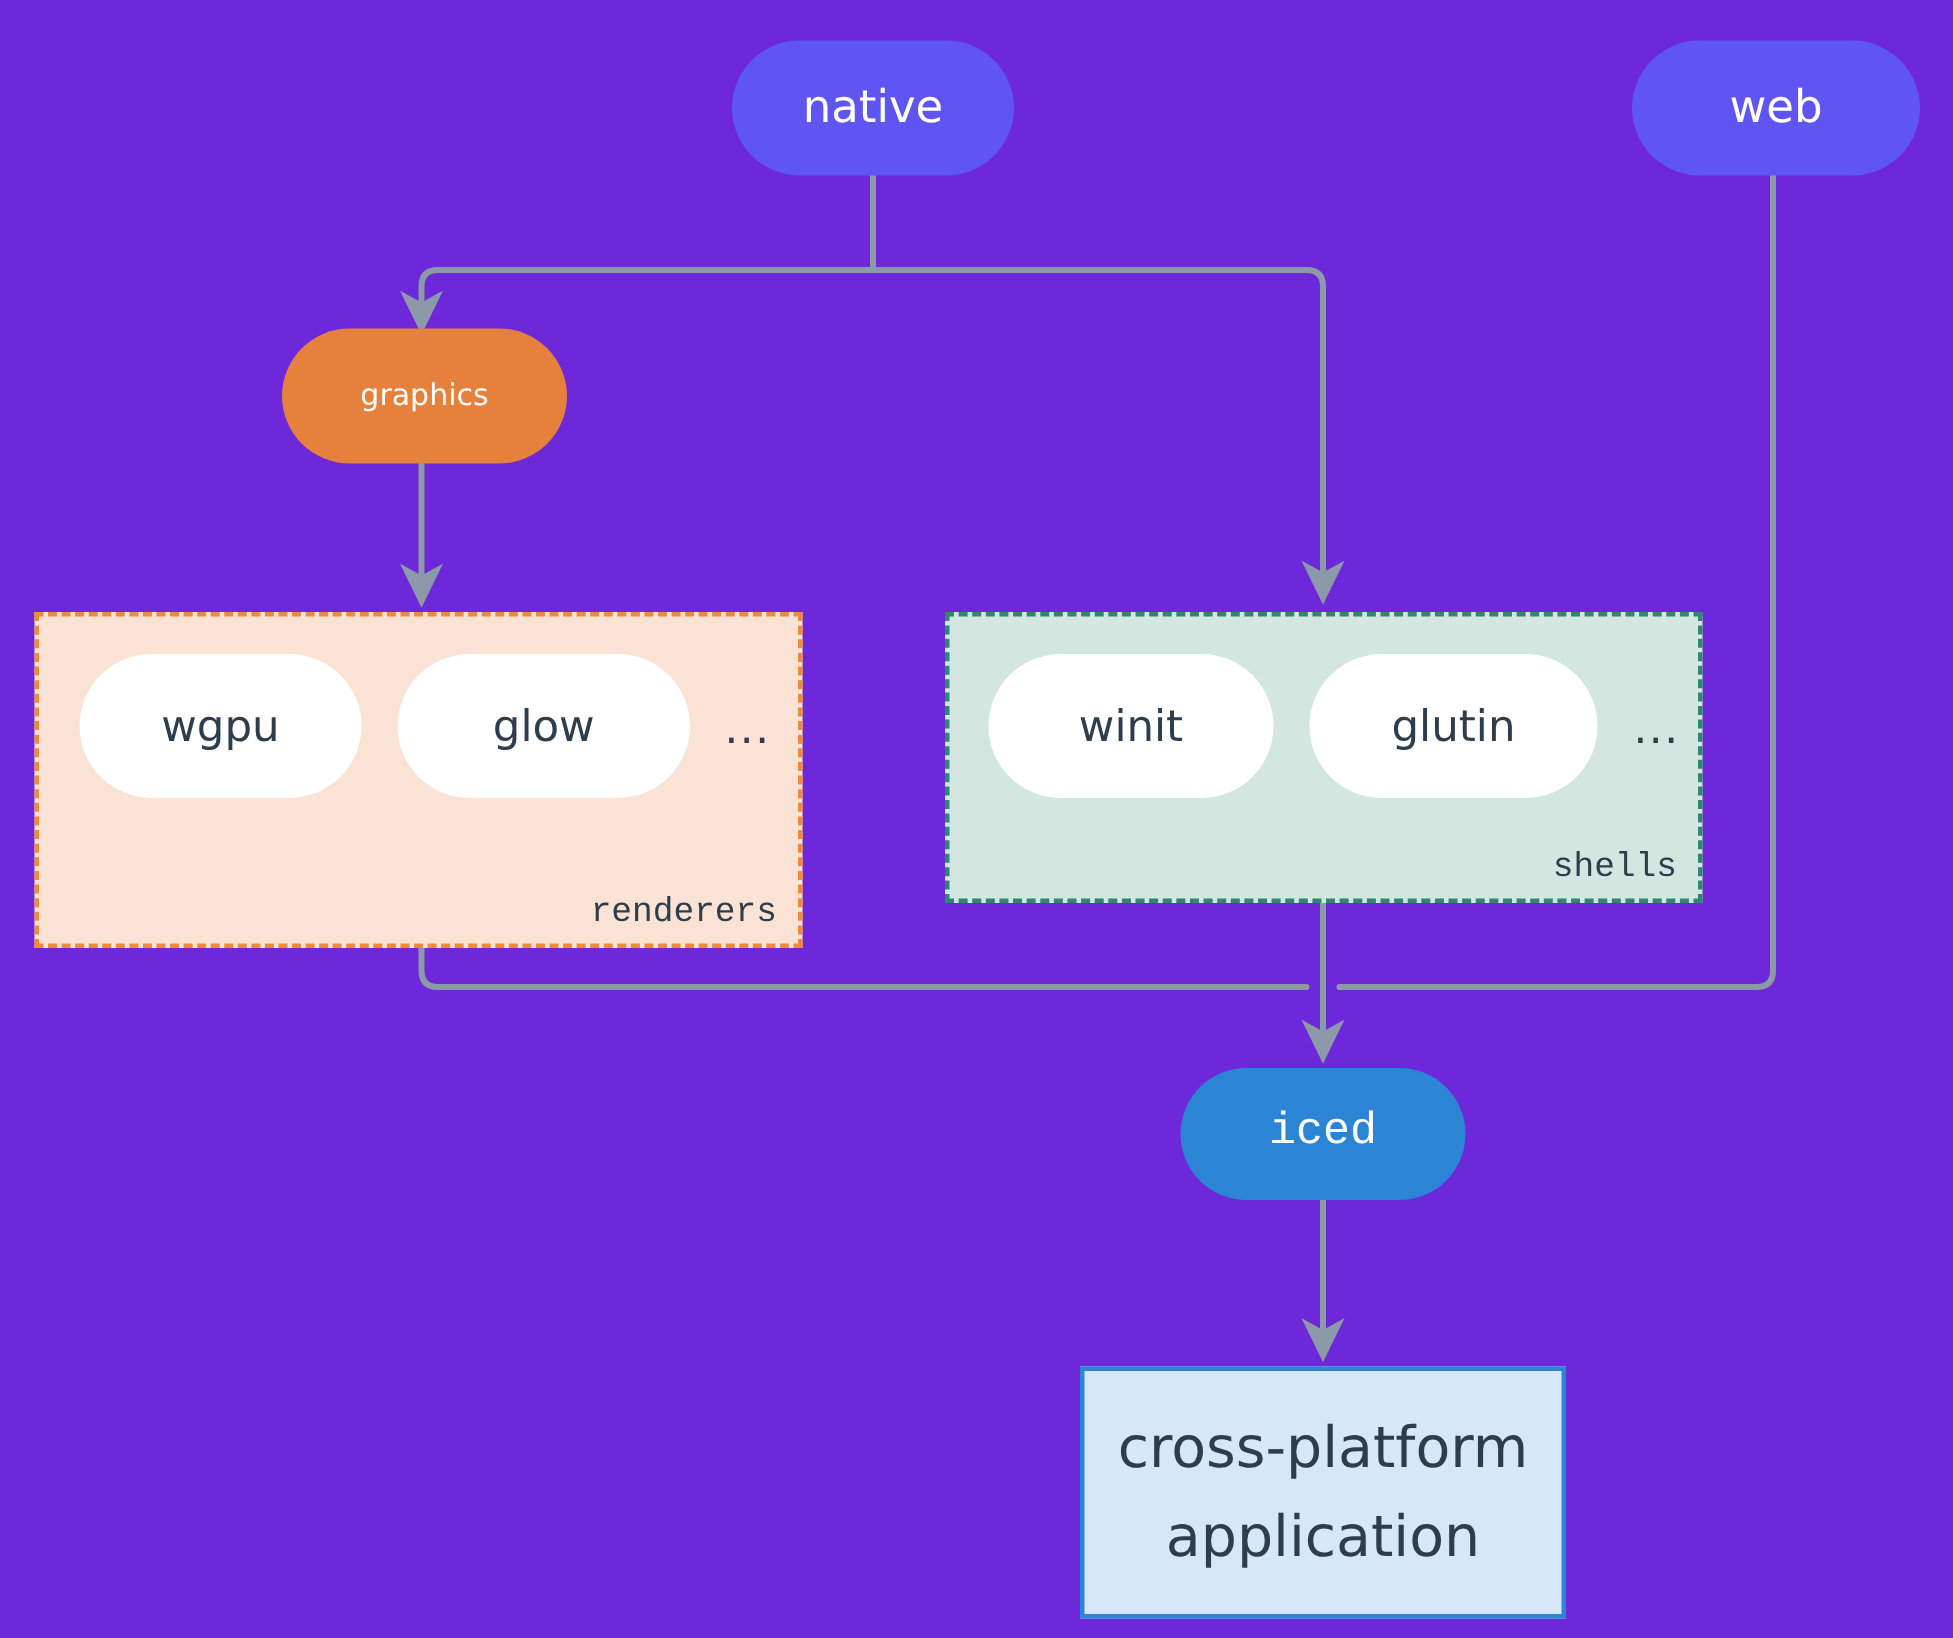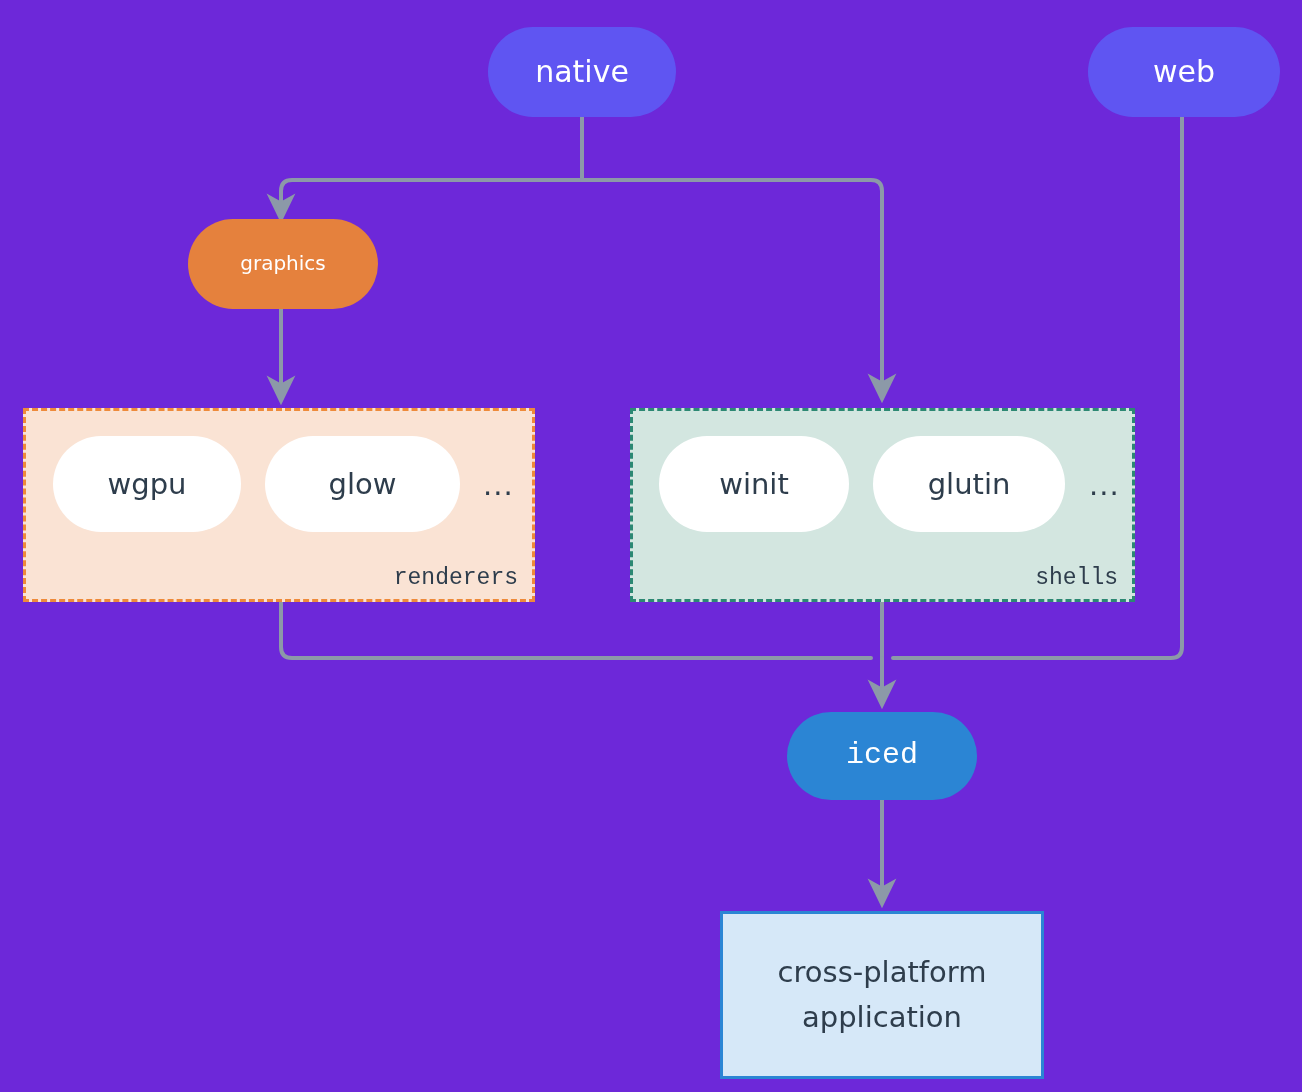--- a/index.html
+++ b/index.html
@@ -61,21 +61,21 @@
     color: #FFFFFF;
     font-size: 30px;
     font-family: Liberation Mono, monospace;
   }
   
   .group {
     position: absolute;
     box-sizing: border-box;
   }
   .group-renderers {
-    left: 23px; top: 408px; width: 512px; height: 194px;
+    left: 23px; top: 408px; width: 512px; height: 224px;
     background: #FAE3D4;
     border: 3px dashed #EE8A3A;
   }
   .group-shells {
     left: 630px; top: 408px; width: 505px; height: 194px;
     background: #D3E6E0;
     border: 3px dashed #2C8873;
     padding-left: 26px;
   }
   .group-label {
@@ -112,21 +112,21 @@
   .m-winit { left: 26px;  top: 25px; width: 190px; }
   .m-glutin{ left: 240px; top: 25px; width: 192px; }
   .e-shell { left: 456px; top: 57px; }
 
   
   .node-app {
     left: 720px; top: 911px; width: 324px; height: 168px;
     background: #D6E8F8;
     border: 3px solid #2B85D4;
     color: #2E3D4C;
-    font-size: 29px;
+    font-size: 38px;
     flex-direction: column;
     line-height: 1.55;
   }
 </style>
 </head>
 <body>
 
 <div id="canvas">
 
   <svg id="edges" viewBox="0 0 1302 1092" xmlns="http://www.w3.org/2000/svg">

